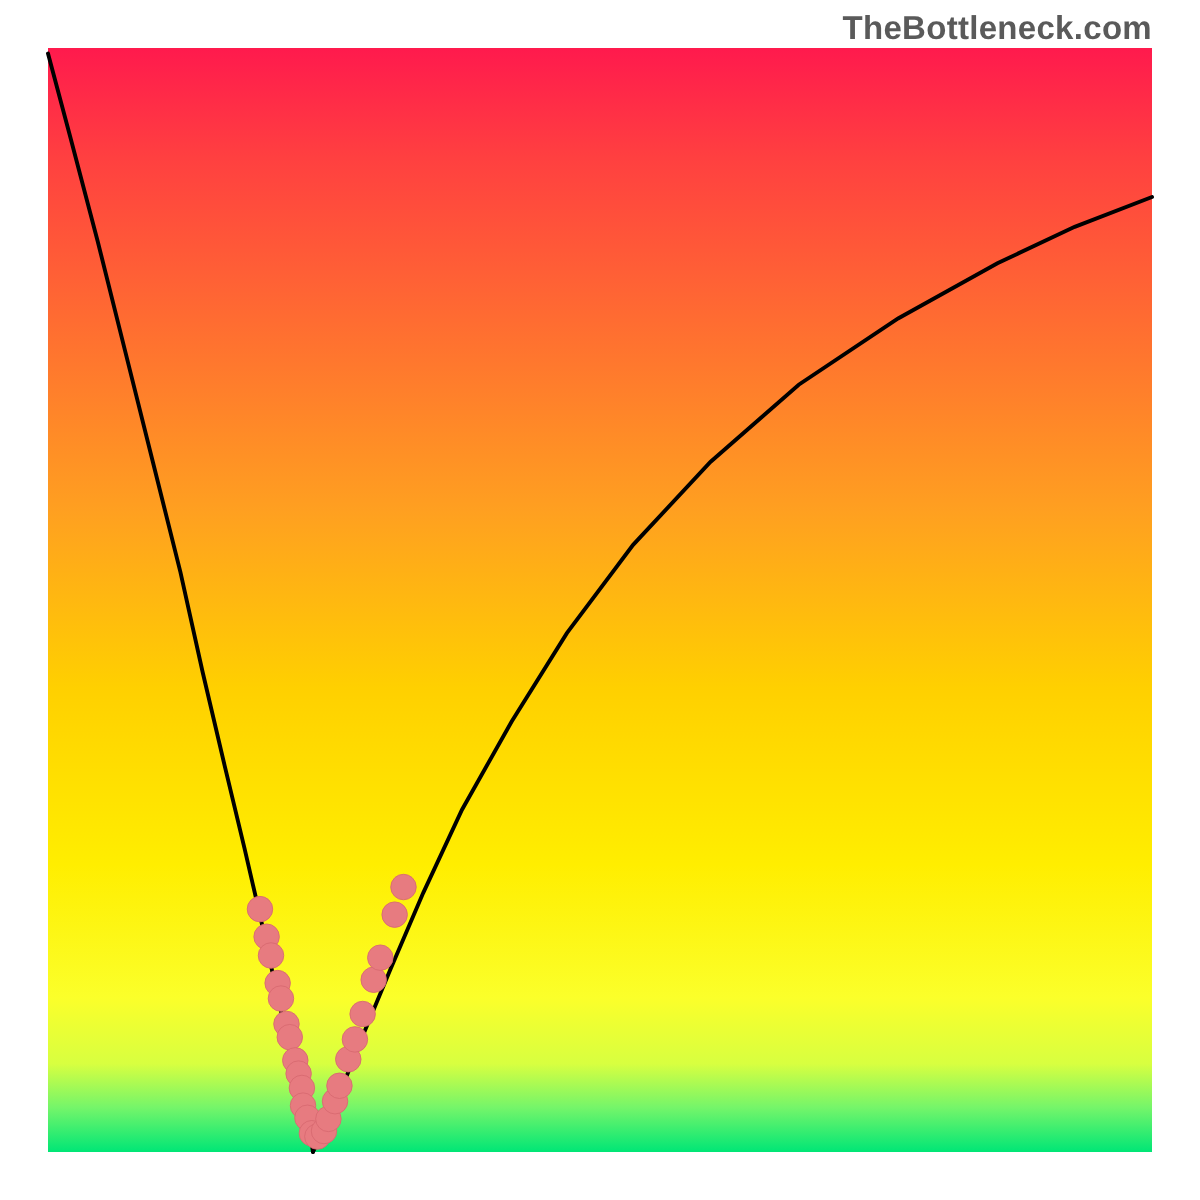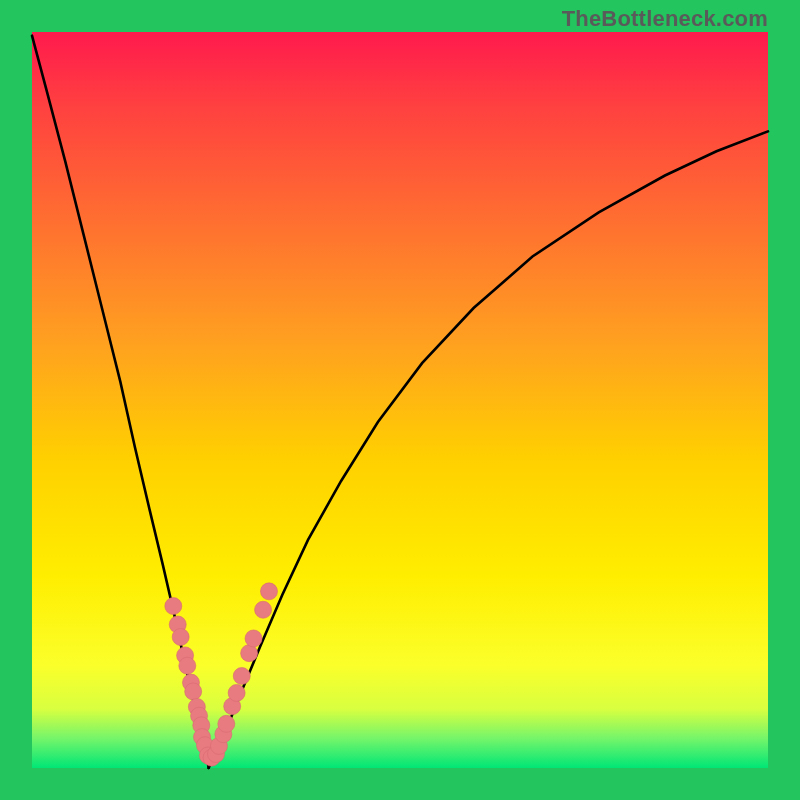--- a/index.html
+++ b/index.html
@@ -10,21 +10,21 @@
     overflow: hidden;
     background: #000;
     font-family: Arial, Helvetica, sans-serif;
   }
   .frame {
     position: absolute;
     left: 0;
     top: 0;
     width: 800px;
     height: 800px;
-    background: #22c55e;
+    background: #ffffff;
   }
   .plot-area {
     position: absolute;
     background: linear-gradient(to bottom,
       #ff1a4d 0%,
       #ff4040 10%,
       #ff7030 26%,
       #ffa020 42%,
       #ffd000 58%,
       #ffee00 74%,

